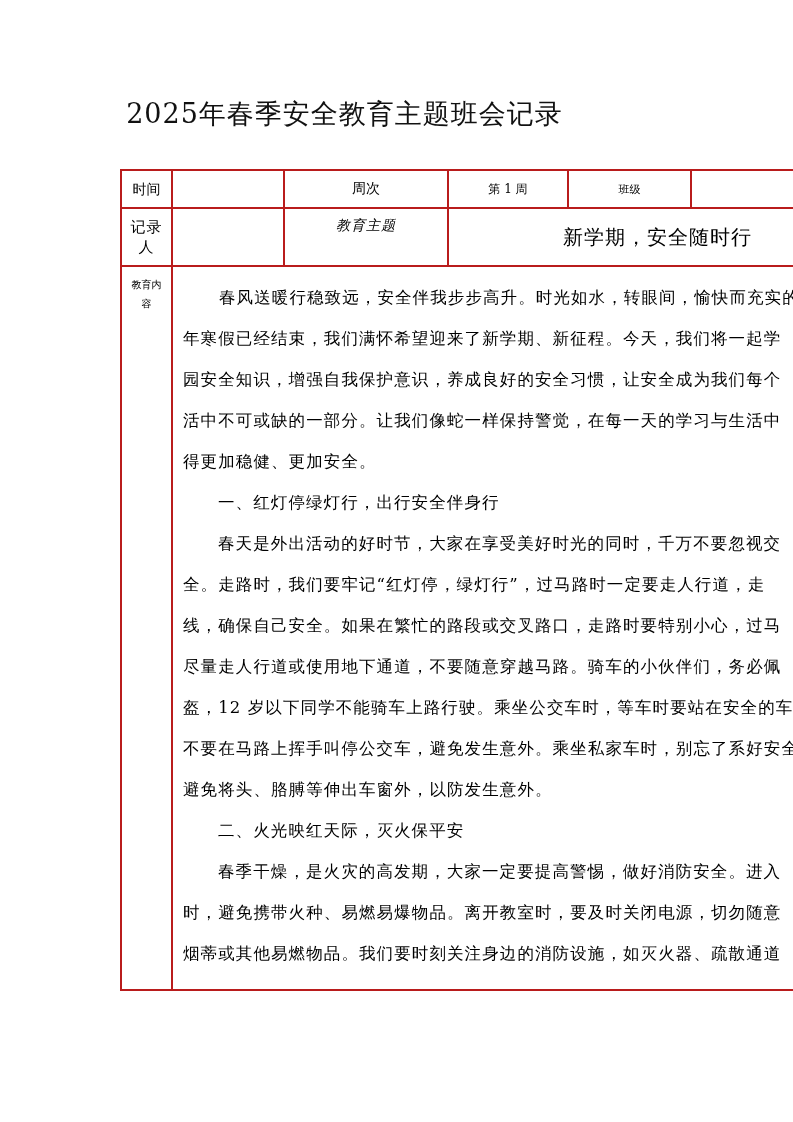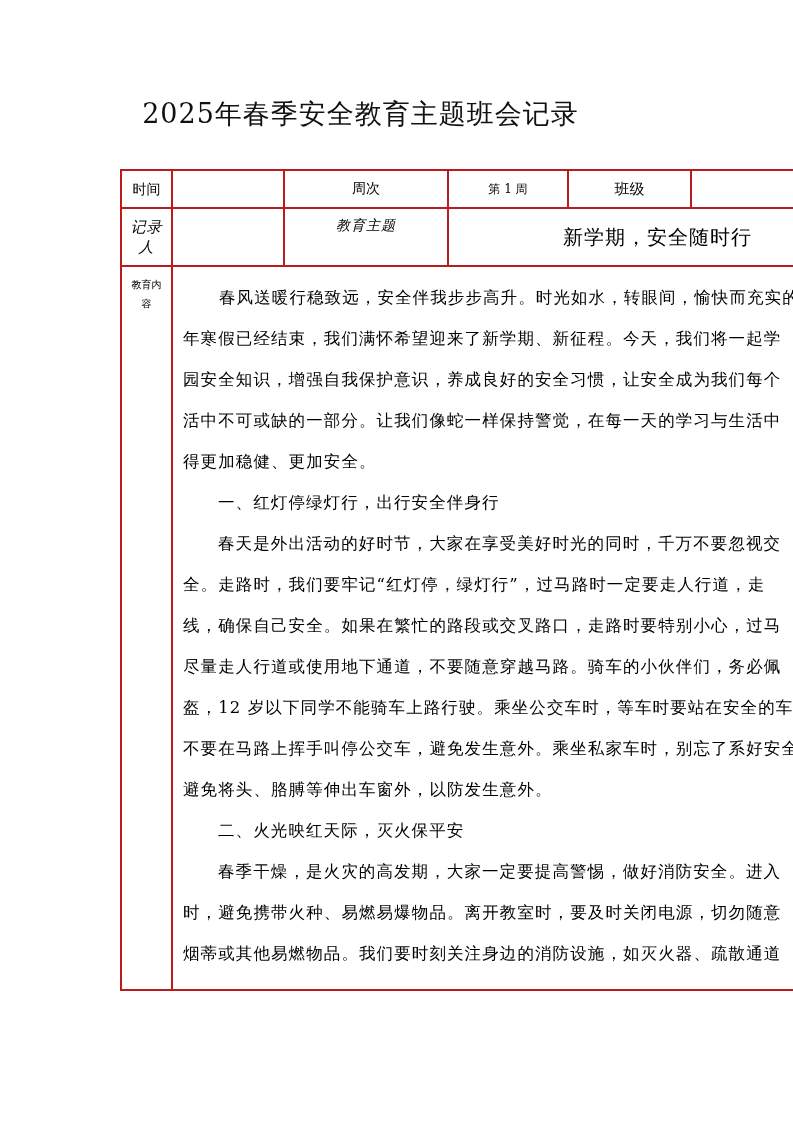--- a/index.html
+++ b/index.html
@@ -4,21 +4,21 @@
   <style>
     html, body { margin:0; padding:0; }
     body {
       width:793px; height:1122px; overflow:hidden; position:relative;
       background:#ffffff; color:#1a1a1a;
       font-family: "DejaVu Serif", "Liberation Serif", serif;
     }
     .title {
       position:absolute; left:0; width:689px; top:96px;
       text-align:center; font-size:27px; letter-spacing:1px; color:#111;
-      padding-left:16px;
+      padding-left:0px;
     }
     .tbl {
       position:absolute; left:120px; top:169px;
       border-collapse:collapse; table-layout:fixed; width:760px;
     }
     .tbl td {
       border:2px solid #b91c1c; padding:0; vertical-align:middle;
       font-size:14px; text-align:center; color:#000000;
     }
     .wrap {
@@ -48,26 +48,26 @@
       <col style="width:120px">
       <col style="width:123px">
       <col style="width:190px">
     </colgroup>
     <tbody>
         <tr style="height:38px">
       <td class="label-cell">时间</td>
       <td></td>
       <td>周次</td>
       <td style="font-size:12px;">第 1 周</td>
-      <td style="font-size:15px;">班级</td>
+      <td style="font-size:11px;">班级</td>
       <td></td>
     </tr>
     <tr style="height:58px">
       <td class="label-cell">
-        <span style="display:block;width:32px;margin:0 auto;font-size:15px;line-height:20px;letter-spacing:1px;font-style:italic;">记录人</span>
+        <span style="display:block;width:32px;margin:0 auto;font-size:15px;line-height:20px;letter-spacing:1px;">记录人</span>
       </td>
       <td></td>
       <td style="vertical-align:top;padding-top:8px;letter-spacing:1px;font-style:italic;">教育主题</td>
       <td colspan="3" style="text-align:left;padding-left:114px;">
         <span class="theme-val">新学期，安全随时行</span>
       </td>
     </tr>
     <tr style="height:724px">
       <td class="content-label">
         <span style="display:block;width:30px;margin:0 auto;font-size:10px;line-height:19px;">教育内容</span>

